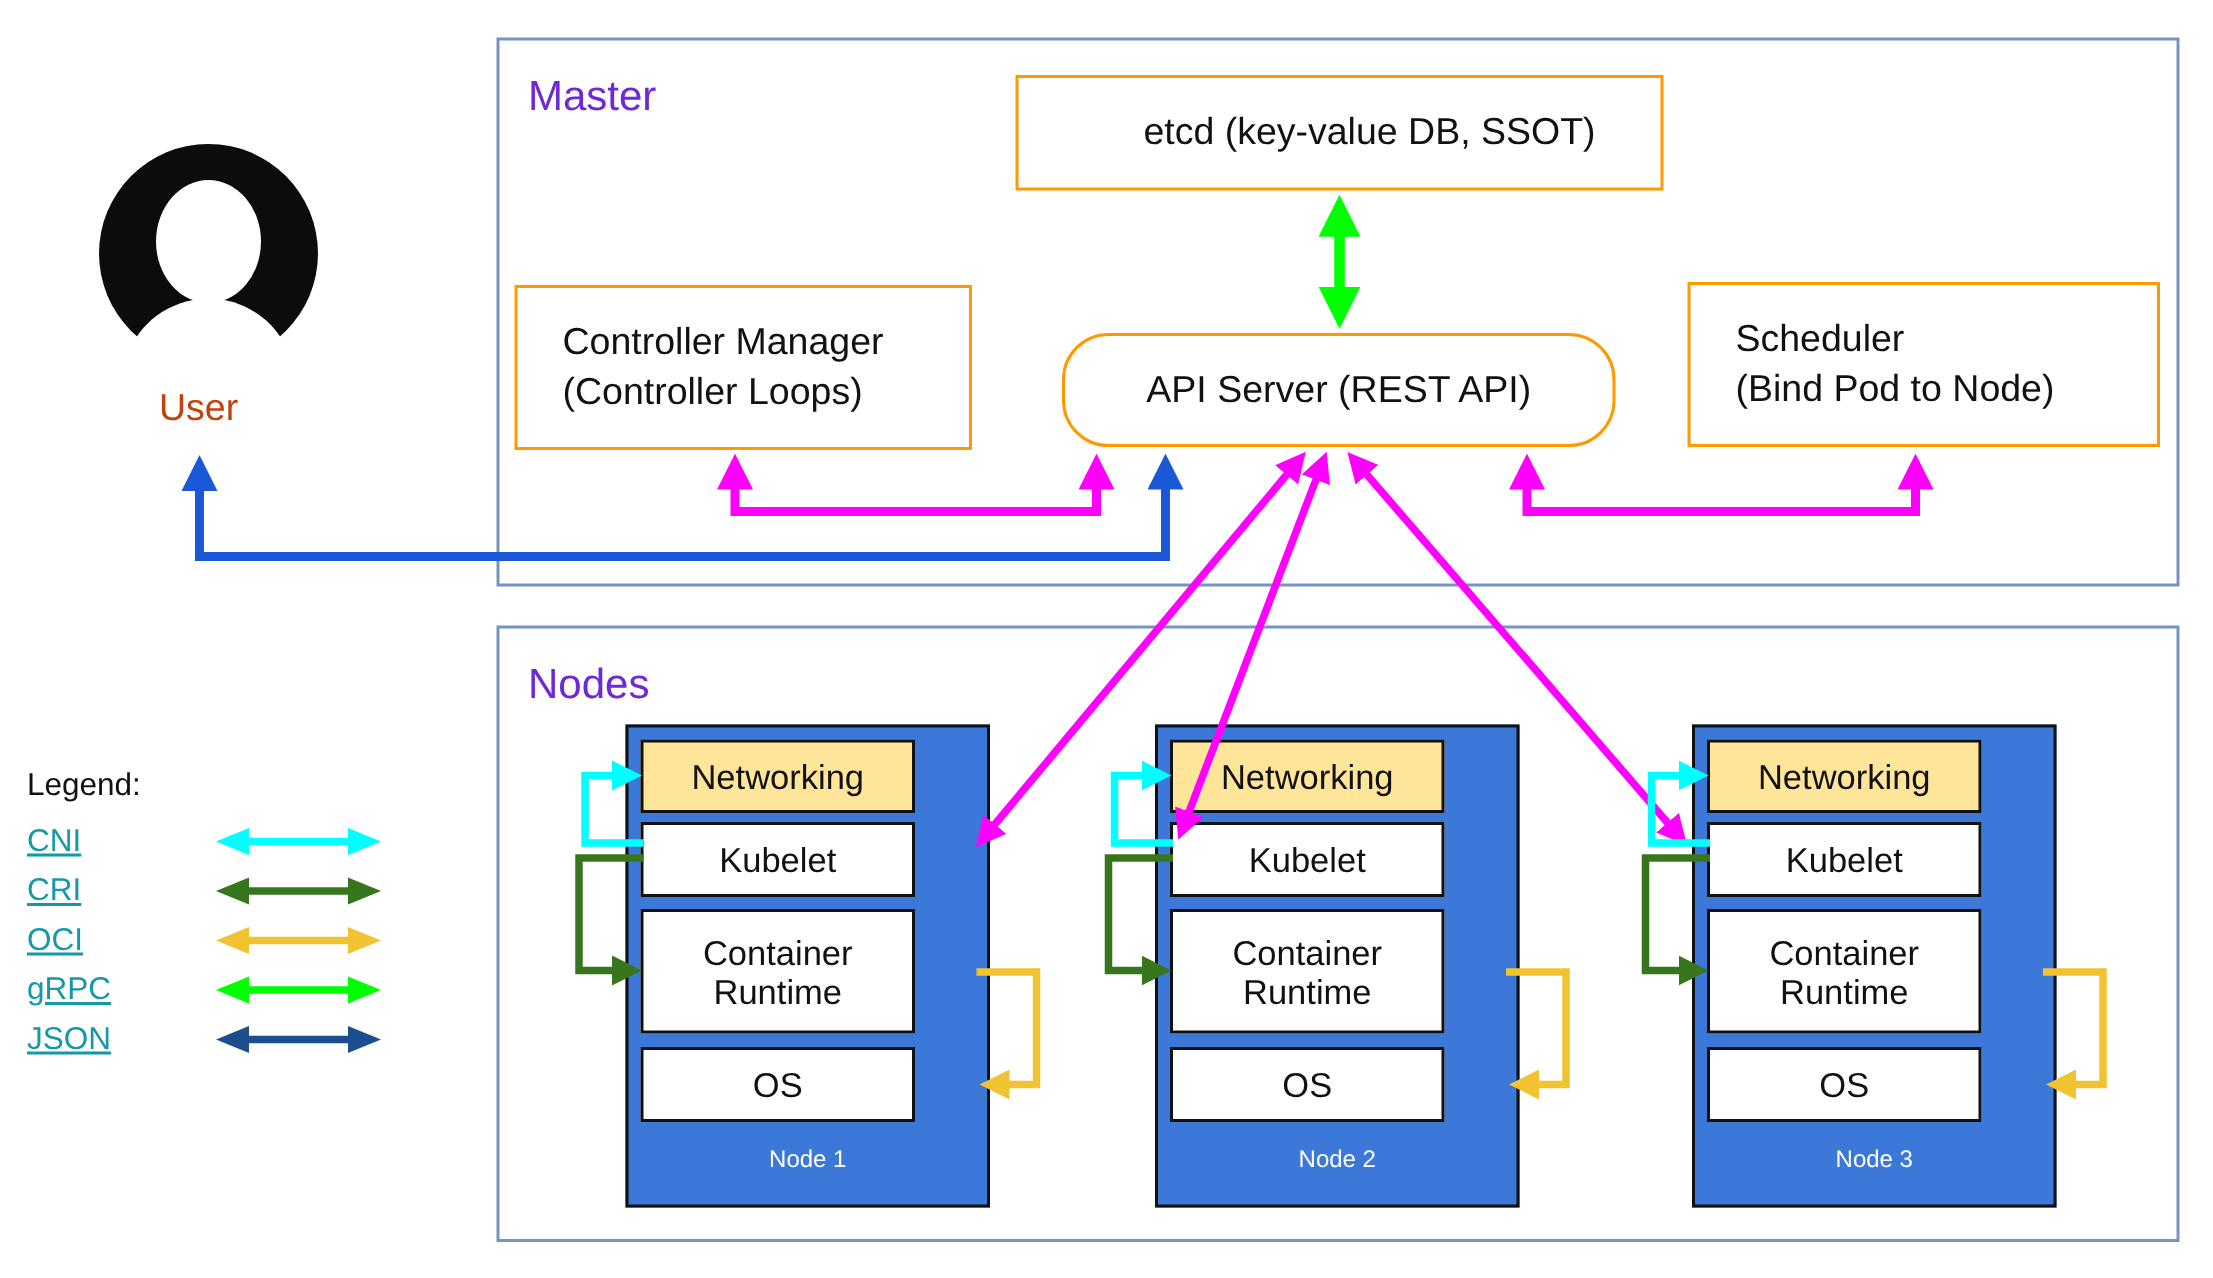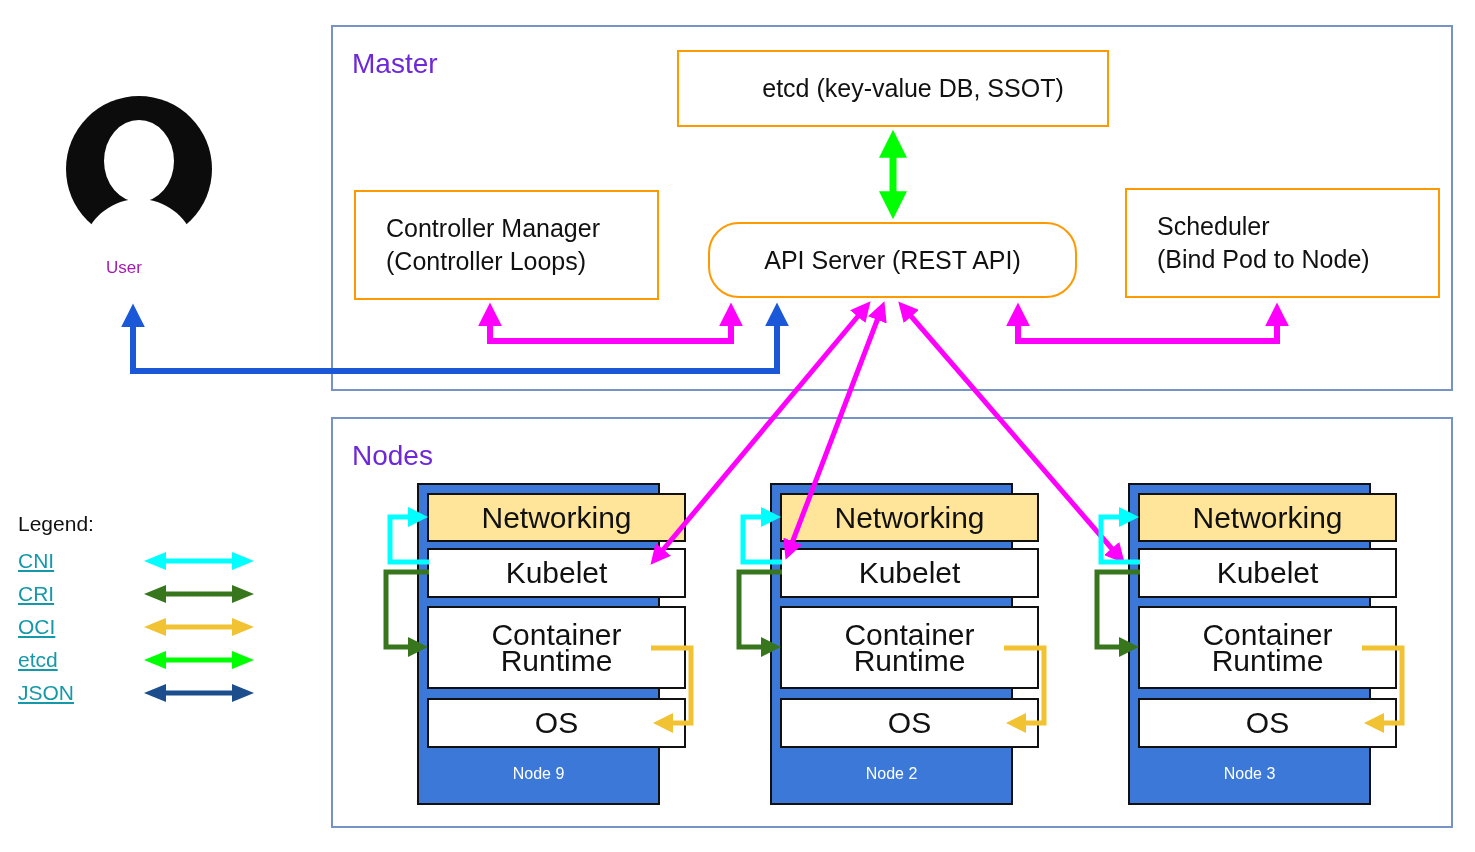--- a/index.html
+++ b/index.html
@@ -12,50 +12,50 @@
   .frame-title{font-size:28px;color:#6d28d9;}
   .obox{
     border:2px solid #ff9900;background:#fff;color:#111;
     display:flex;flex-direction:column;justify-content:center;
     font-size:25px;line-height:33px;
   }
   .obox.center{align-items:center;text-align:center;}
   .obox.leftpad{align-items:flex-start;padding-left:30px;}
   .node{background:#3c78d8;border:2px solid #111;}
   .layer{
-    position:absolute;left:8px;width:259px;box-sizing:border-box;
+    position:absolute;left:8px;width:183px;box-sizing:border-box;
     border:2px solid #111;background:#fff;
     display:flex;align-items:center;justify-content:center;
-    font-size:30px;text-align:center;line-height:26px;color:#111;
+    font-size:23px;text-align:center;line-height:26px;color:#111;
   }
   .layer.networking{background:#ffe599;}
   .node-label{
     position:absolute;left:0;width:239px;text-align:center;
     color:#fff;font-size:16px;
   }
-  .user-label{font-size:17px;color:#a21caf;}
+  .user-label{font-size:25px;color:#c2410c;}
   .legend{font-size:21px;}
   .legend-title{color:#111;margin-bottom:8px;}
   .legend-row{display:flex;align-items:center;height:33px;}
   .legend-row .lbl{
     width:125px;color:#1598a8;text-decoration:underline;cursor:pointer;
   }
   svg.overlay{position:absolute;left:0;top:0;pointer-events:none;}
 </style>
 </head>
 <body>
 
 <div class="abs frame" style="left:331px;top:25px;width:1122px;height:366px;"></div>
 <div class="abs frame-title" style="left:352px;top:48px;">Master</div>
 
 <div class="abs obox center" style="left:677px;top:50px;width:432px;height:77px;padding-left:40px;">
   <span>etcd (key-value DB, SSOT)</span>
 </div>
 
-<div class="abs obox leftpad" style="left:343px;top:190px;width:305px;height:110px;margin-left:11px;">
+<div class="abs obox leftpad" style="left:343px;top:190px;width:305px;height:110px;">
   <span>Controller Manager</span>
   <span>(Controller Loops)</span>
 </div>
 
 <div class="abs obox center" style="left:708px;top:222px;width:369px;height:76px;border-radius:31px;">
   <span>API Server (REST API)</span>
 </div>
 
 <div class="abs obox leftpad" style="left:1125px;top:188px;width:315px;height:110px;">
   <span>Scheduler</span>
@@ -80,21 +80,21 @@
     </div>
   <div class="layer" style="top:63px;height:50px;">
       <span>Kubelet</span>
     </div>
   <div class="layer" style="top:121px;height:83px;padding:0 30px;">
       <span>Container Runtime</span>
     </div>
   <div class="layer" style="top:213px;height:50px;">
       <span>OS</span>
     </div>
-  <div class="node-label" style="top:280px;">Node 9</div>
+  <div class="node-label" style="top:280px;">Node 1</div>
 </div>
 
 <div class="abs node" style="left:770px;top:483px;width:243px;height:322px;">
   <div class="layer networking" style="top:8px;height:49px;">
       <span>Networking</span>
     </div>
   <div class="layer" style="top:63px;height:50px;">
       <span>Kubelet</span>
     </div>
   <div class="layer" style="top:121px;height:83px;padding:0 30px;">
@@ -143,21 +143,21 @@
   </div>
   <div class="legend-row">
     <span class="lbl">OCI</span>
     <svg width="112" height="24">
       <polygon points="1,12 23,3 23,21" fill="#f1c232"></polygon>
       <polygon points="111,12 89,3 89,21" fill="#f1c232"></polygon>
       <line x1="20" y1="12" x2="92" y2="12" stroke-width="5" stroke="#f1c232"></line>
     </svg>
   </div>
   <div class="legend-row">
-    <span class="lbl">etcd</span>
+    <span class="lbl">gRPC</span>
     <svg width="112" height="24">
       <polygon points="1,12 23,3 23,21" fill="#00ff00"></polygon>
       <polygon points="111,12 89,3 89,21" fill="#00ff00"></polygon>
       <line x1="20" y1="12" x2="92" y2="12" stroke-width="5" stroke="#00ff00"></line>
     </svg>
   </div>
   <div class="legend-row">
     <span class="lbl">JSON</span>
     <svg width="112" height="24">
       <polygon points="1,12 23,3 23,21" fill="#1c4e8e"></polygon>

